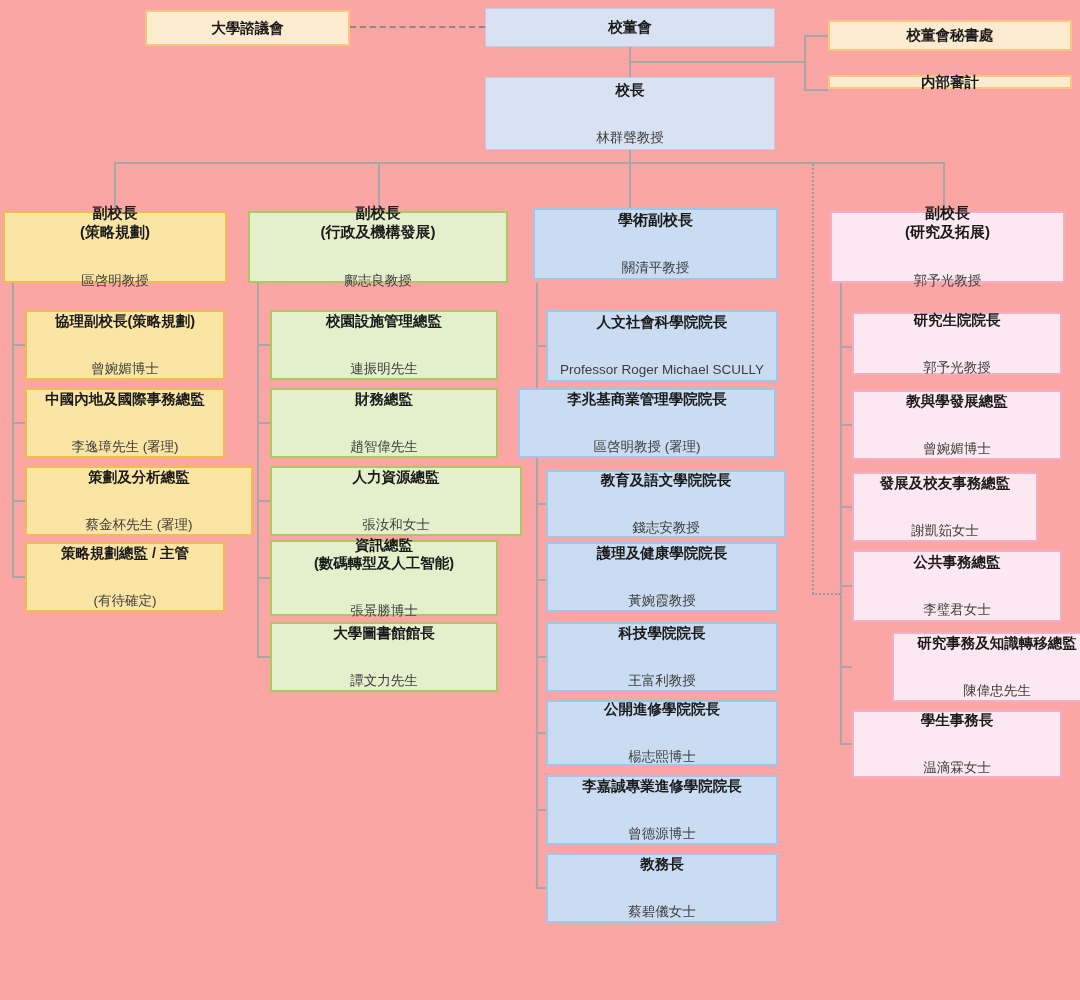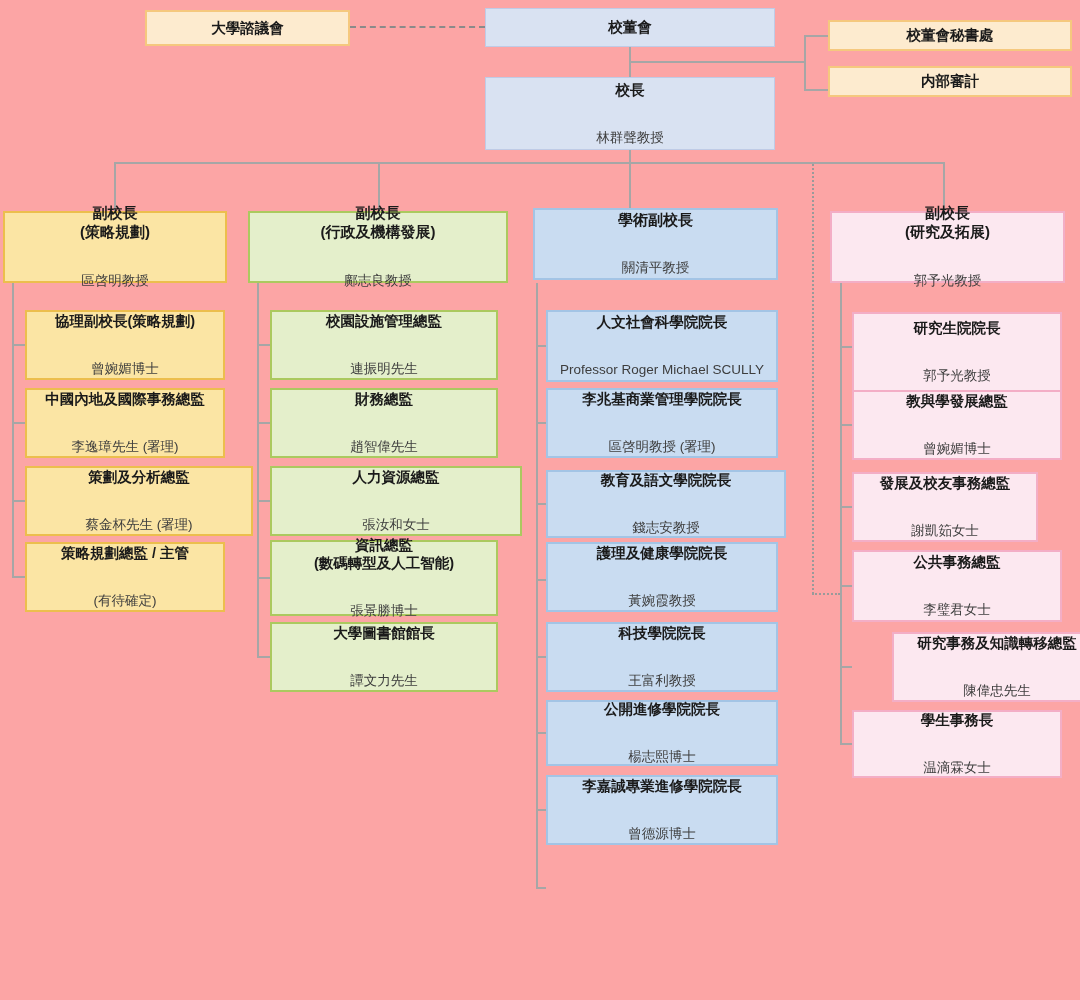--- a/index.html
+++ b/index.html
@@ -79,21 +79,21 @@
 
   <div class="box c-orange" style="left:145px;top:10px;width:205px;height:36px">
     <div class="title">大學諮議會</div>
   </div>
   <div class="box c-topblue" style="left:485px;top:8px;width:290px;height:39px">
     <div class="title">校董會</div>
   </div>
   <div class="box c-orange" style="left:828px;top:20px;width:244px;height:31px">
     <div class="title">校董會秘書處</div>
   </div>
-  <div class="box c-orange" style="left:828px;top:66px;width:244px;height:31px">
+  <div class="box c-orange" style="left:828px;top:75px;width:244px;height:14px">
     <div class="title">内部審計</div>
   </div>
   <div class="box c-topblue" style="left:485px;top:77px;width:290px;height:73px">
     <div class="title">校長</div>
     <div class="name">林群聲教授</div>
   </div>
 
   <div class="box c-yellow head" style="left:3px;top:211px;width:224px;height:72px">
     <div class="title">副校長
 (策略規劃)</div>
@@ -144,21 +144,21 @@
   </div>
 
   <div class="box c-blue head" style="left:533px;top:208px;width:245px;height:72px">
     <div class="title">學術副校長</div>
     <div class="name">關清平教授</div>
   </div>
   <div class="box c-blue" style="left:546px;top:310px;width:232px;height:72px">
     <div class="title">人文社會科學院院長</div>
     <div class="name">Professor Roger Michael SCULLY</div>
   </div>
-  <div class="box c-blue" style="left:546px;top:388px;width:232px;height:70px">
+  <div class="box c-blue" style="left:518px;top:388px;width:258px;height:70px">
     <div class="title">李兆基商業管理學院院長</div>
     <div class="name">區啓明教授 (署理)</div>
   </div>
   <div class="box c-blue" style="left:546px;top:470px;width:240px;height:68px">
     <div class="title">教育及語文學院院長</div>
     <div class="name">錢志安教授</div>
   </div>
   <div class="box c-blue" style="left:546px;top:542px;width:232px;height:70px">
     <div class="title">護理及健康學院院長</div>
     <div class="name">黃婉霞教授</div>
@@ -167,28 +167,32 @@
     <div class="title">科技學院院長</div>
     <div class="name">王富利教授</div>
   </div>
   <div class="box c-blue" style="left:546px;top:700px;width:232px;height:66px">
     <div class="title">公開進修學院院長</div>
     <div class="name">楊志熙博士</div>
   </div>
   <div class="box c-blue" style="left:546px;top:775px;width:232px;height:70px">
     <div class="title">李嘉誠專業進修學院院長</div>
     <div class="name">曾德源博士</div>
+  </div>
+  <div class="box c-blue" style="left:546px;top:853px;width:232px;height:70px">
+    <div class="title">教務長</div>
+    <div class="name">蔡碧儀女士</div>
   </div>
 
   <div class="box c-pink head" style="left:830px;top:211px;width:235px;height:72px">
     <div class="title">副校長
 (研究及拓展)</div>
     <div class="name">郭予光教授</div>
   </div>
-  <div class="box c-pink" style="left:852px;top:312px;width:210px;height:80px">
+  <div class="box c-pink" style="left:852px;top:312px;width:210px;height:63px">
     <div class="title">研究生院院長</div>
     <div class="name">郭予光教授</div>
   </div>
   <div class="box c-pink" style="left:852px;top:390px;width:210px;height:70px">
     <div class="title">教與學發展總監</div>
     <div class="name">曾婉媚博士</div>
   </div>
   <div class="box c-pink" style="left:852px;top:472px;width:186px;height:70px">
     <div class="title">發展及校友事務總監</div>
     <div class="name">謝凱筎女士</div>

